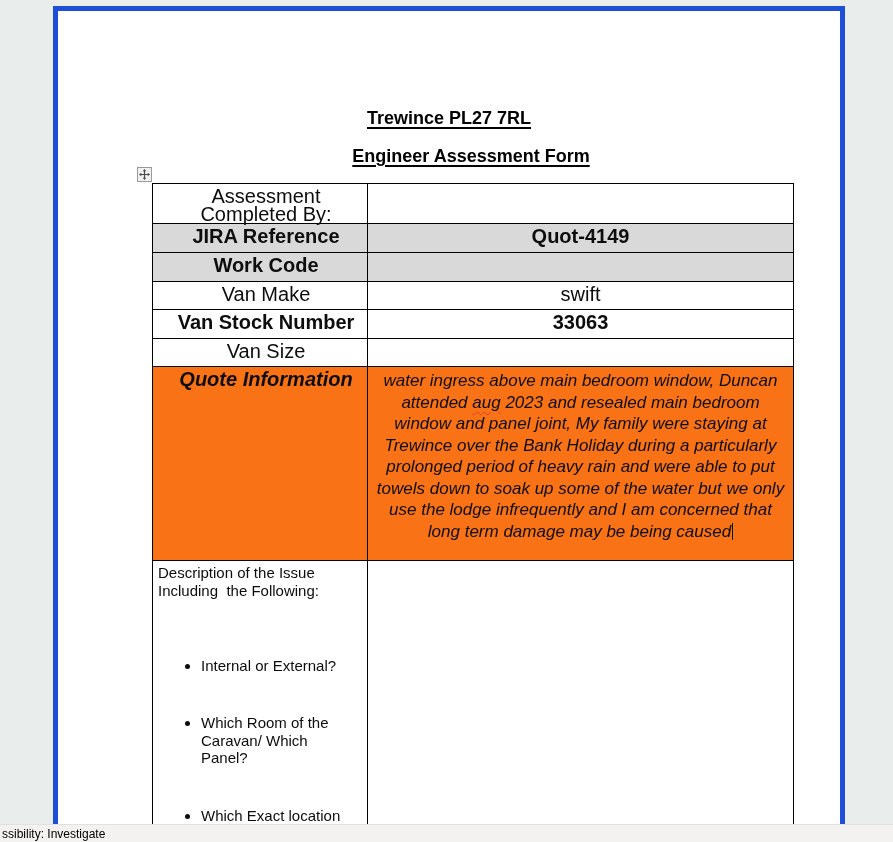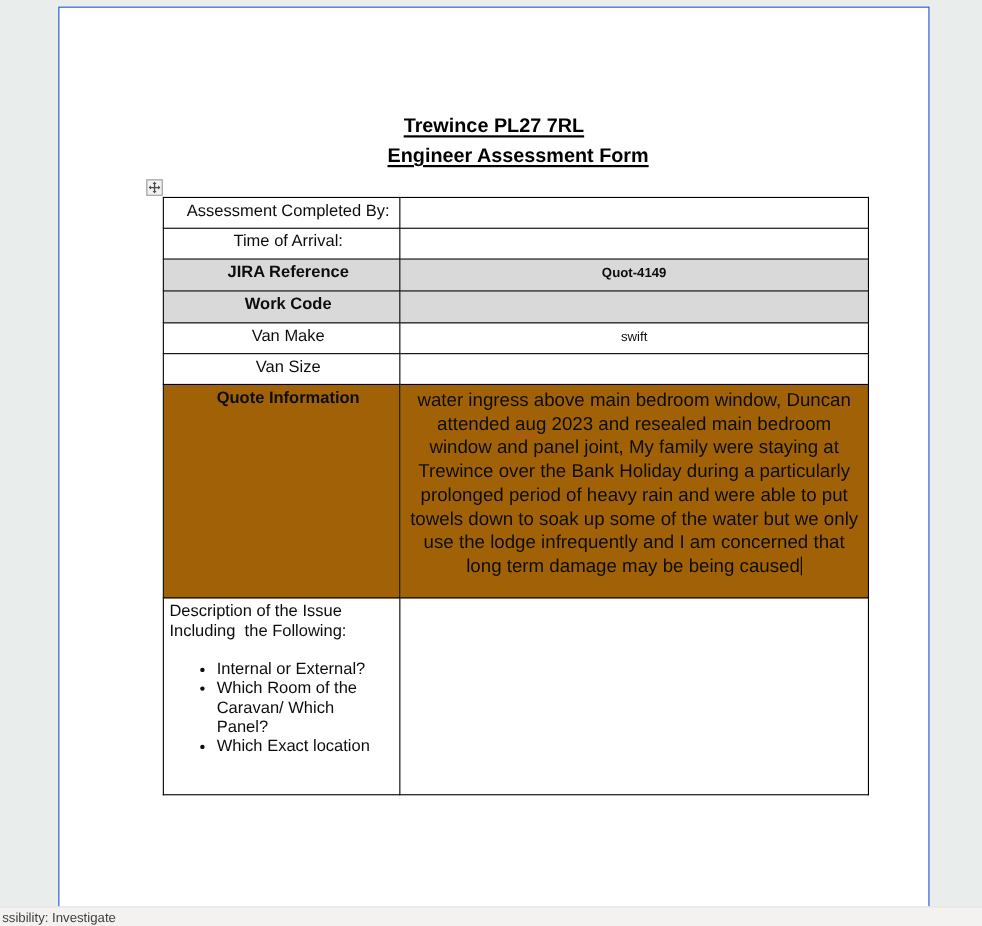--- a/index.html
+++ b/index.html
@@ -8,36 +8,36 @@
     overflow: hidden;
     font-family: "Liberation Sans", "DejaVu Sans", sans-serif;
     background: #e9eeec;
     position: relative;
   }
   .page {
     position: absolute;
     left: 53px; top: 6px;
     width: 792px; height: 836px;
     background: #ffffff;
-    border: 1px solid #1d4ed8;
+    border: 5px solid #1d4ed8;
     overflow: hidden;
   }
   .doc-title {
     position: absolute;
     left: 0; right: 0;
     text-align: center;
     font-size: 18px;
     font-weight: bold;
     color: #000;
     text-decoration: underline;
     text-decoration-thickness: 2px;
     text-underline-offset: 3px;
   }
   .doc-title.t1 { top: 97px; }
-  .doc-title.t2 { top: 124px; padding-left: 44px; }
+  .doc-title.t2 { top: 135px; padding-left: 44px; }
   .table-handle {
     position: absolute;
     left: 79px; top: 156px;
     width: 15px; height: 15px;
     background: #f2f1f0;
     border: 1px solid #9a9a9a;
     display: flex; align-items: center; justify-content: center;
     cursor: move;
   }
   table.form {
@@ -47,35 +47,35 @@
     border-collapse: collapse;
     table-layout: fixed;
   }
   table.form td {
     border: 1px solid #000;
     vertical-align: top;
     color: #0d0d0d;
   }
   td.lbl {
     text-align: center;
-    font-size: 15px;
+    font-size: 20px;
     padding: 3px 4px 0 16px;
     line-height: 18px;
   }
   td.val {
     text-align: center;
-    font-size: 12px;
+    font-size: 20px;
     padding: 2px 5px 0 5px;
     line-height: 21px;
   }
   tr.h28 { height: 28px; }
   tr.h29 { height: 29px; font-weight: bold; }
   tr.shaded td { background: #d9d9d9; }
   tr.quote-row { height: 194px; }
-  tr.quote-row td { background: #a16207; }
+  tr.quote-row td { background: #f97316; font-style: italic; }
   td.lbl.bold { font-weight: bold; }
   td.quote-cell {
     text-align: center;
     font-size: 17px;
     line-height: 21.5px;
     padding: 3px 5px;
   }
   .misspelled {
     text-decoration-line: underline;
     text-decoration-style: wavy;
@@ -101,33 +101,34 @@
   }
   td.desc-cell ul {
     margin: 0;
     padding-left: 43px;
     width: 190px;
     white-space: normal;
   }
   td.desc-cell li {
     line-height: 17.5px;
     max-width: 142px;
+    margin-top: 40px;
   }
   .status-bar {
     position: absolute;
     left: 0; bottom: 0;
     width: 893px; height: 18px;
     background: #f3f2f1;
     border-top: 1px solid #e3e1df;
     z-index: 5;
     display: flex; align-items: center;
   }
   .status-bar .status-text {
     font-size: 12px;
-    color: #404040;
+    color: #000000;
     padding-left: 2px;
     white-space: nowrap;
   }
 </style>
 </head>
 <body>
 
 <div class="page">
 
   <div class="doc-title t1">Trewince PL27 7RL</div>
@@ -142,35 +143,35 @@
   <table class="form">
     <colgroup>
         <col style="width:215px">
         <col style="width:426px">
       </colgroup>
     <tbody>
       <tr class="h28">
         <td class="lbl">Assessment Completed By:</td>
         <td class="val"></td>
       </tr>
-      <tr class="h28">
-        <td class="lbl">Time of Arrival:</td>
-        <td class="val"></td>
-      </tr>
       <tr class="h29 shaded">
         <td class="lbl">JIRA Reference</td>
         <td class="val">Quot-4149</td>
       </tr>
       <tr class="h29 shaded">
         <td class="lbl">Work Code</td>
         <td class="val"></td>
       </tr>
       <tr class="h28">
         <td class="lbl">Van Make</td>
         <td class="val">swift</td>
+      </tr>
+      <tr class="h29">
+        <td class="lbl">Van Stock Number</td>
+        <td class="val">33063</td>
       </tr>
       <tr class="h28">
         <td class="lbl">Van Size</td>
         <td class="val"></td>
       </tr>
 
       <tr class="quote-row">
         <td class="lbl bold">Quote Information</td>
         <td class="quote-cell"><span>water ingress above main bedroom window, Duncan attended </span><span class="misspelled">aug</span><span> 2023 and resealed main bedroom window and panel joint, My family were staying at Trewince over the Bank Holiday during a particularly prolonged period of heavy rain and were able to put towels down to soak up some of the water but we only use the lodge infrequently and I am concerned that long term damage may be being caused</span><span class="caret"></span></td>
       </tr>

